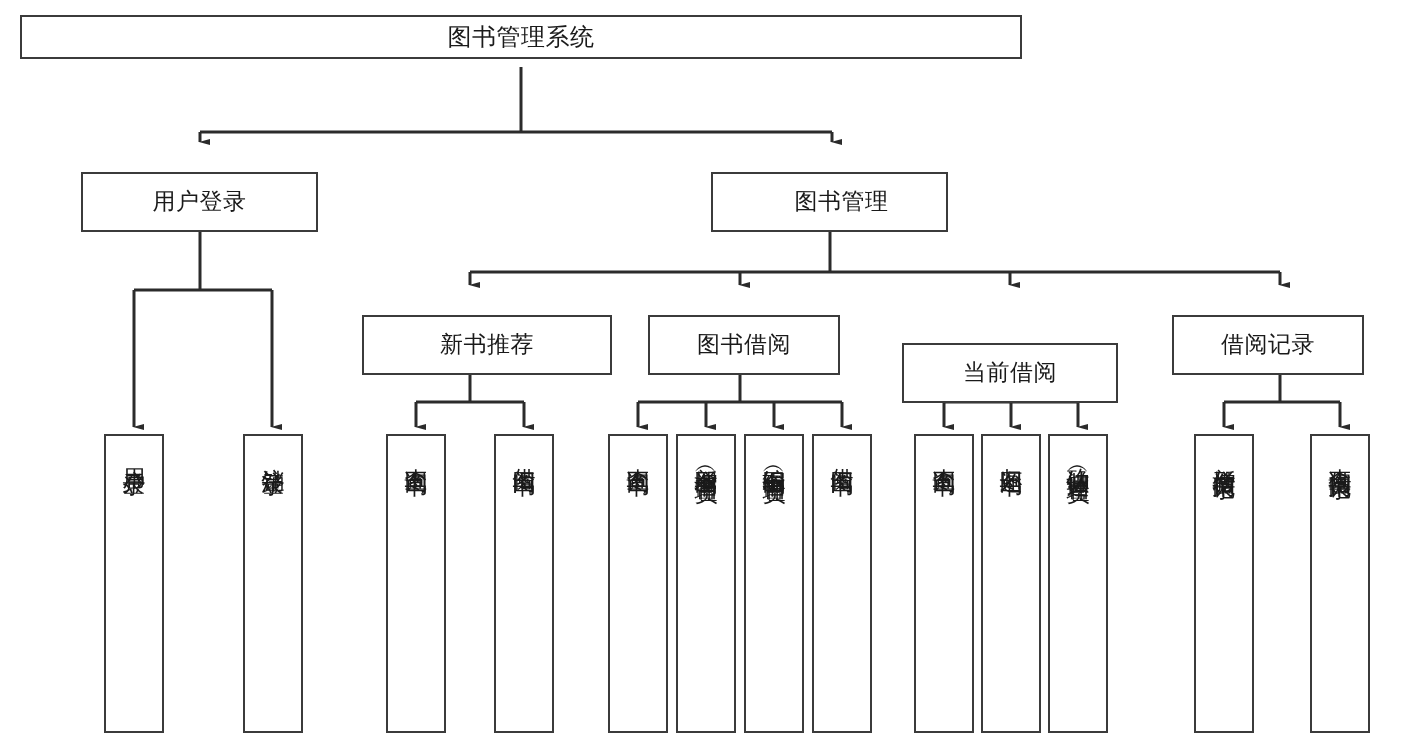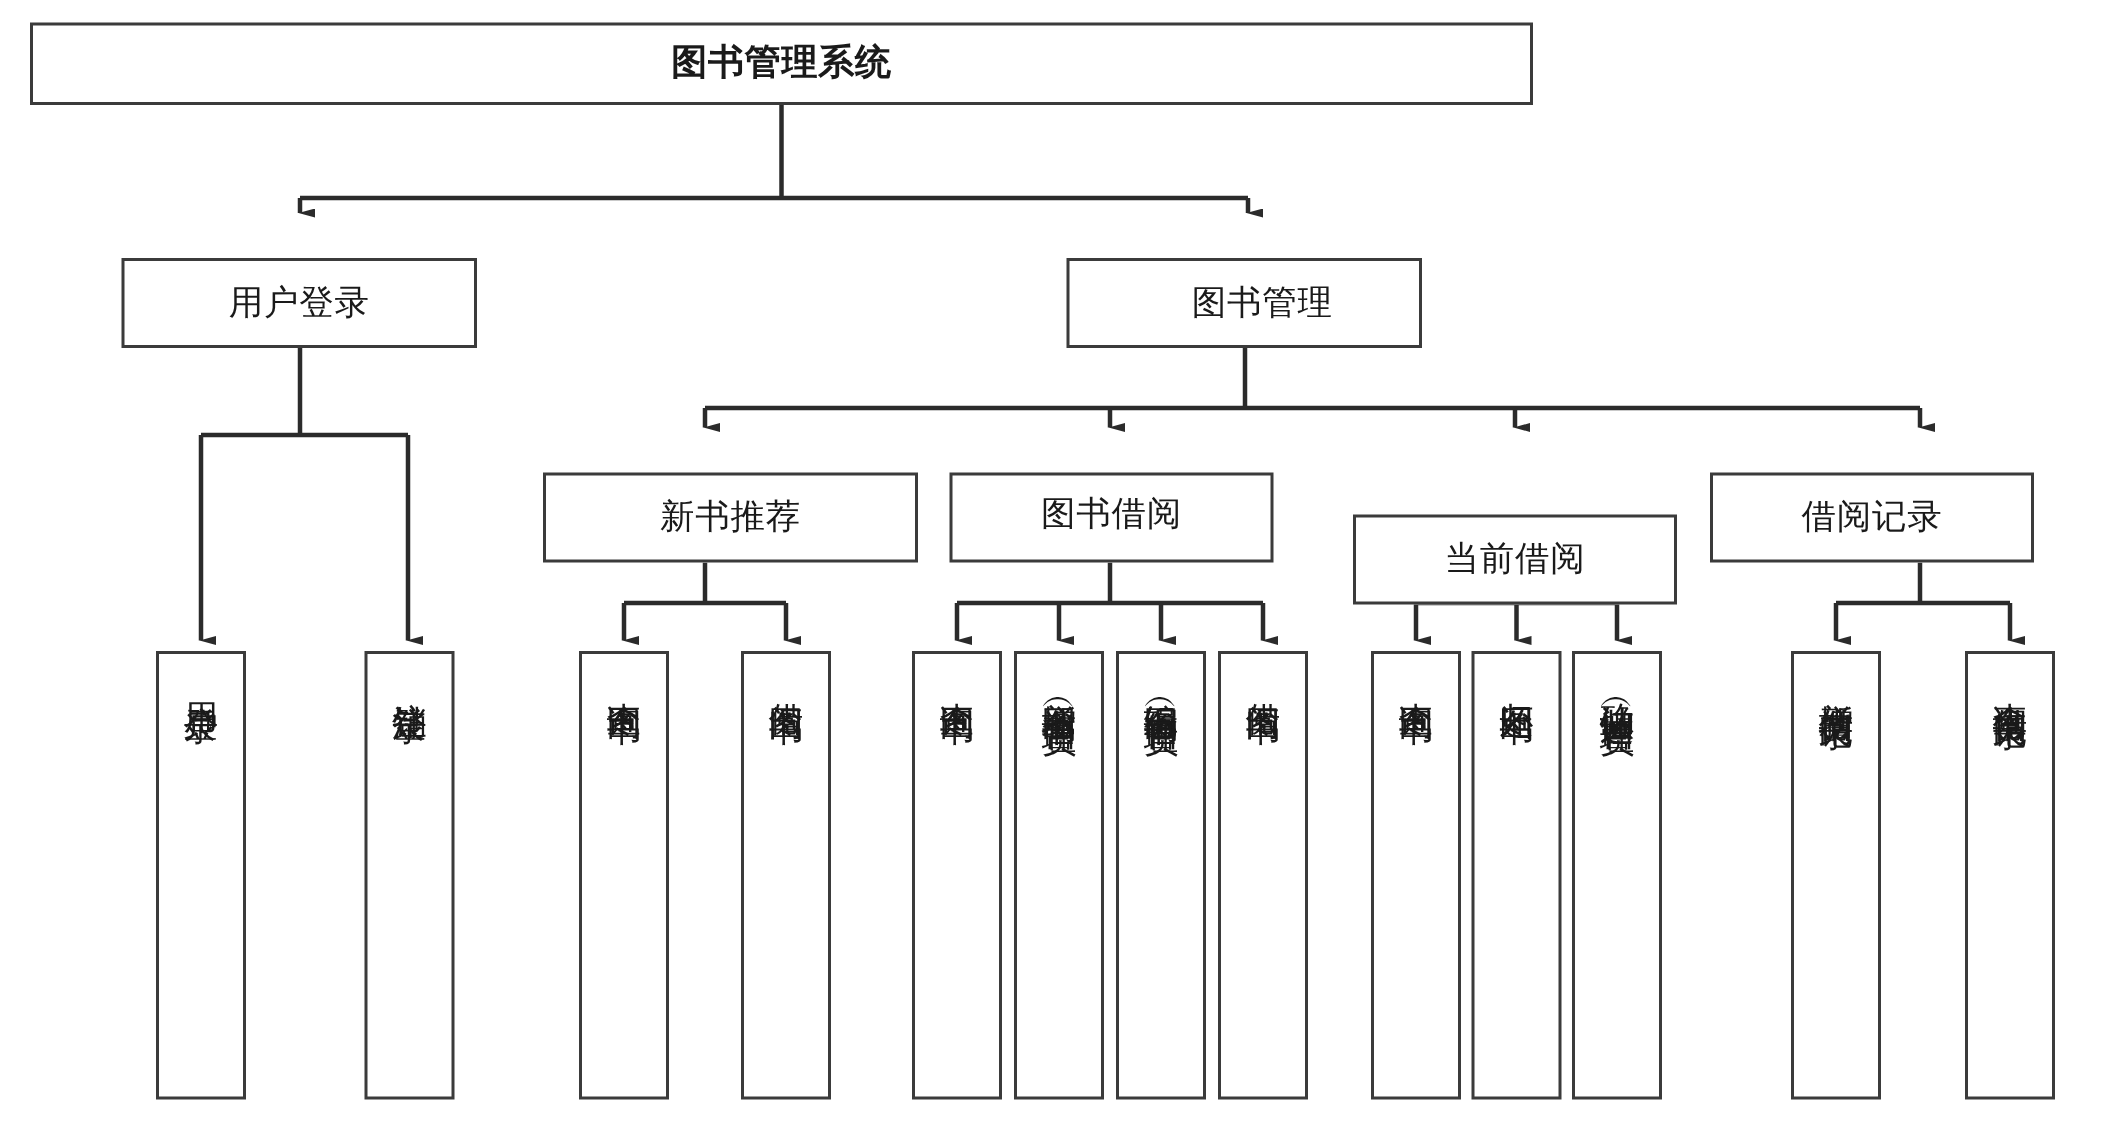--- a/index.html
+++ b/index.html
@@ -118,41 +118,41 @@
       <path d="M1011,402 L1011,427" marker-end="url(#arrow)"></path>
       <path d="M1078,402 L1078,427" marker-end="url(#arrow)"></path>
 
       <path d="M1280,375 L1280,402"></path>
       <path d="M1224,402 L1340,402"></path>
       <path d="M1224,402 L1224,427" marker-end="url(#arrow)"></path>
       <path d="M1340,402 L1340,427" marker-end="url(#arrow)"></path>
     </g>
   </svg>
 
-  <div class="node horiz root" style="left:20px; top:15px; width:1002px; height:55px;font-weight:bold;">
+  <div class="node horiz root" style="left:20px; top:15px; width:1002px; height:44px;">
     <span class="label">图书管理系统</span>
   </div>
 
   <div class="node horiz" style="left:81px; top:172px; width:237px; height:60px;">
     <span class="label">用户登录</span>
   </div>
   <div class="node horiz" style="left:711px; top:172px; width:237px; height:60px;padding-left:24px;">
     <span class="label">图书管理</span>
   </div>
 
   <div class="node horiz" style="left:362px; top:315px; width:250px; height:60px;">
     <span class="label">新书推荐</span>
   </div>
-  <div class="node horiz" style="left:633px; top:315px; width:216px; height:60px;font-family:Liberation Mono, monospace;">
+  <div class="node horiz" style="left:648px; top:315px; width:192px; height:60px;">
     <span class="label">图书借阅</span>
   </div>
   <div class="node horiz" style="left:902px; top:315px; width:216px; height:60px;margin-top:28px;">
     <span class="label">当前借阅</span>
   </div>
-  <div class="node horiz" style="left:1140px; top:315px; width:216px; height:60px;">
+  <div class="node horiz" style="left:1172px; top:315px; width:192px; height:60px;">
     <span class="label">借阅记录</span>
   </div>
 
   <div class="node vert" style="left:104px; top:434px; width:60px; height:299px;">
     <span class="label">用户登录</span>
   </div>
   <div class="node vert" style="left:243px; top:434px; width:60px; height:299px;">
     <span class="label">注销登录</span>
   </div>
 

